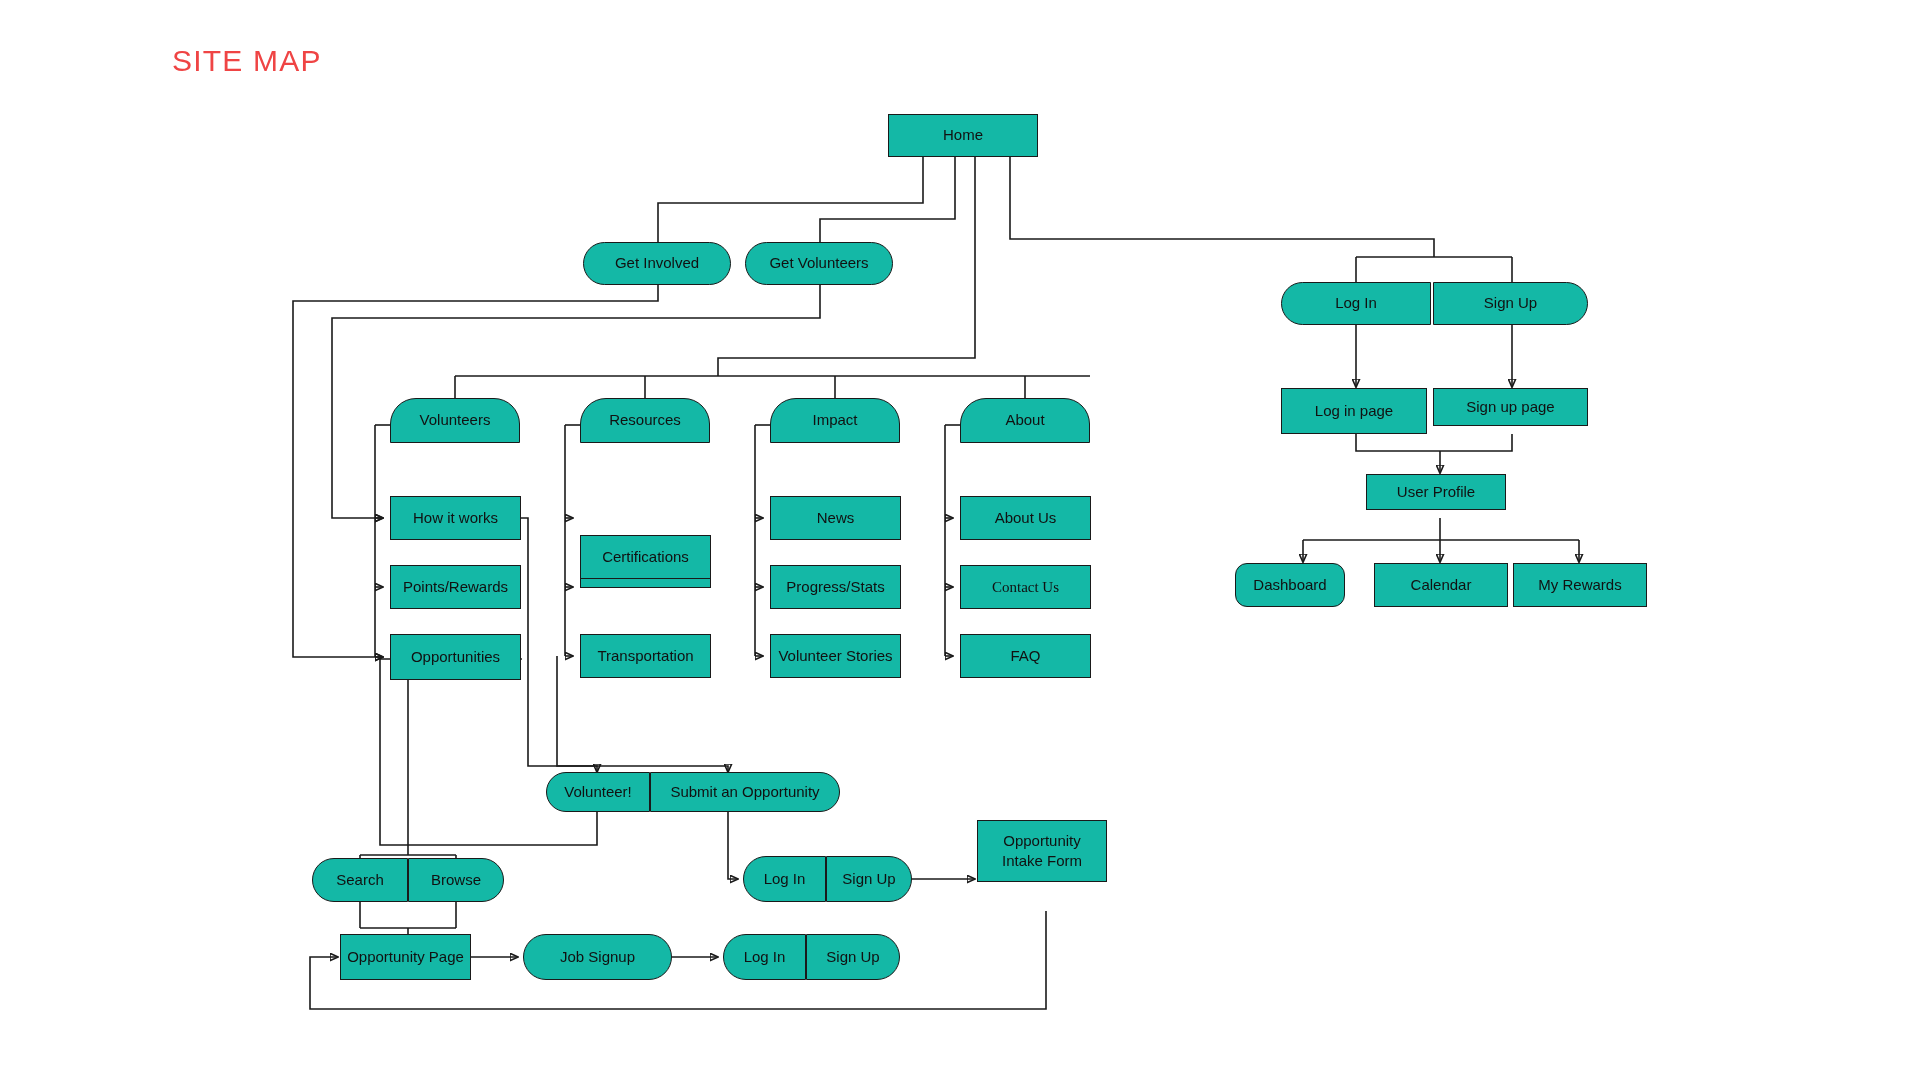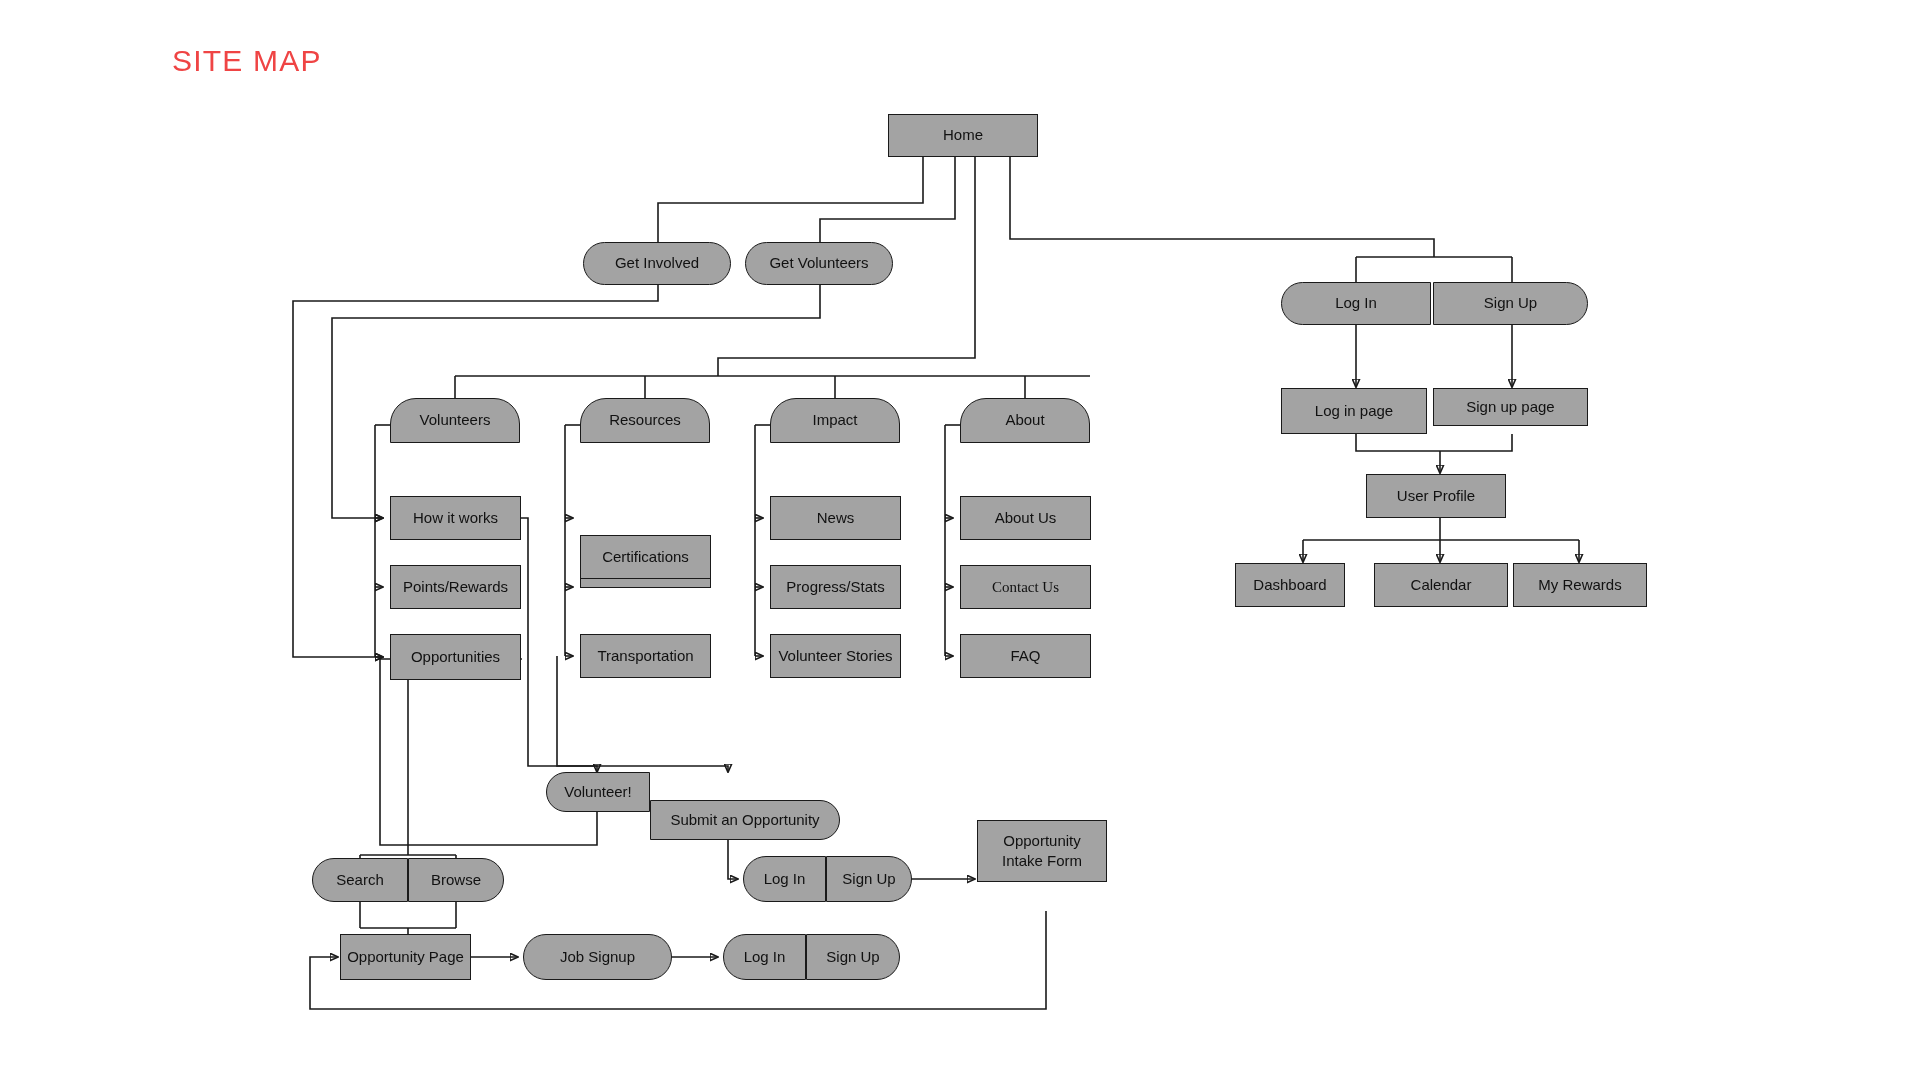--- a/index.html
+++ b/index.html
@@ -39,21 +39,21 @@
   }
   svg#wires path, svg#wires line {
     fill: none;
     stroke: #1a1a1a;
     stroke-width: 1.6;
   }
   .node {
     position: absolute;
     box-sizing: border-box;
     border: 1.6px solid #1a1a1a;
-    background: #a3a3a3;
+    background: #14b8a6;
     display: flex;
     align-items: center;
     justify-content: center;
     text-align: center;
     font-size: 15px;
     line-height: 1.22;
     color: #111111;
     padding: 0 6px;
   }
   
@@ -197,21 +197,21 @@
   <div class="node rect" style="left:770px; top:496px; width:131px; height:44px;">News</div>
   <div class="node rect" style="left:770px; top:565px; width:131px; height:44px;">Progress/Stats</div>
   <div class="node rect" style="left:770px; top:634px; width:131px; height:44px;">Volunteer Stories</div>
 
   <div class="node cap-top" style="left:960px; top:398px; width:130px; height:45px;">About</div>
   <div class="node rect" style="left:960px; top:496px; width:131px; height:44px;">About Us</div>
   <div class="node rect" style="left:960px; top:565px; width:131px; height:44px;font-family:Liberation Serif, serif;">Contact Us</div>
   <div class="node rect" style="left:960px; top:634px; width:131px; height:44px;">FAQ</div>
 
   <div class="node pill-left" style="left:546px; top:772px; width:104px; height:40px;">Volunteer!</div>
-  <div class="node pill-right" style="left:650px; top:772px; width:190px; height:40px;margin-top:28px;">Submit an Opportunity</div>
+  <div class="node pill-right" style="left:650px; top:772px; width:190px; height:40px;">Submit an Opportunity</div>
 
   <div class="node pill-left" style="left:312px; top:858px; width:96px; height:44px;">Search</div>
   <div class="node pill-right" style="left:408px; top:858px; width:96px; height:44px;">Browse</div>
 
   <div class="node rect" style="left:340px; top:934px; width:131px; height:46px;">Opportunity Page</div>
   <div class="node pill" style="left:523px; top:934px; width:149px; height:46px;">Job Signup</div>
   <div class="node pill-left" style="left:723px; top:934px; width:83px; height:46px;">Log In</div>
   <div class="node pill-right" style="left:806px; top:934px; width:94px; height:46px;">Sign Up</div>
 
   <div class="node pill-left" style="left:743px; top:856px; width:83px; height:46px;">Log In</div>
@@ -220,19 +220,19 @@
     <span>Opportunity</span>
     <span>Intake Form</span>
   </div>
 
   <div class="node pill-left" style="left:1281px; top:282px; width:150px; height:43px;">Log In</div>
   <div class="node pill-right" style="left:1433px; top:282px; width:155px; height:43px;">Sign Up</div>
 
   <div class="node rect" style="left:1281px; top:388px; width:146px; height:46px;">Log in page</div>
   <div class="node rect" style="left:1433px; top:388px; width:155px; height:38px;">Sign up page</div>
 
-  <div class="node rect" style="left:1366px; top:474px; width:140px; height:44px;">User Profile</div>
-
-  <div class="node rect" style="left:1235px; top:563px; width:110px; height:44px;">Dashboard</div>
+  <div class="node rect" style="left:1366px; top:474px; width:140px; height:36px;">User Profile</div>
+
+  <div class="node rect" style="left:1235px; top:563px; width:110px; height:44px;border-radius:12px;">Dashboard</div>
   <div class="node rect" style="left:1374px; top:563px; width:134px; height:44px;">Calendar</div>
   <div class="node rect" style="left:1513px; top:563px; width:134px; height:44px;">My Rewards</div>
 
 </div>
 
 </body></html>

